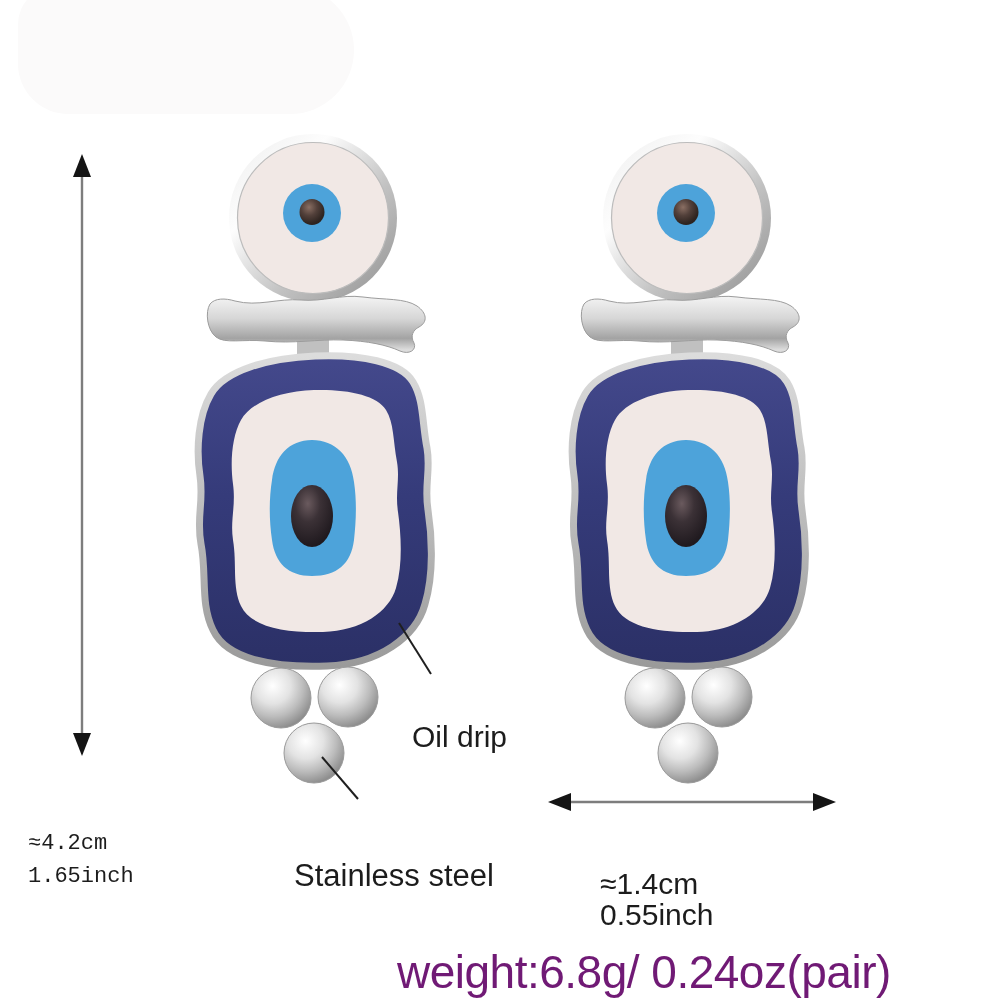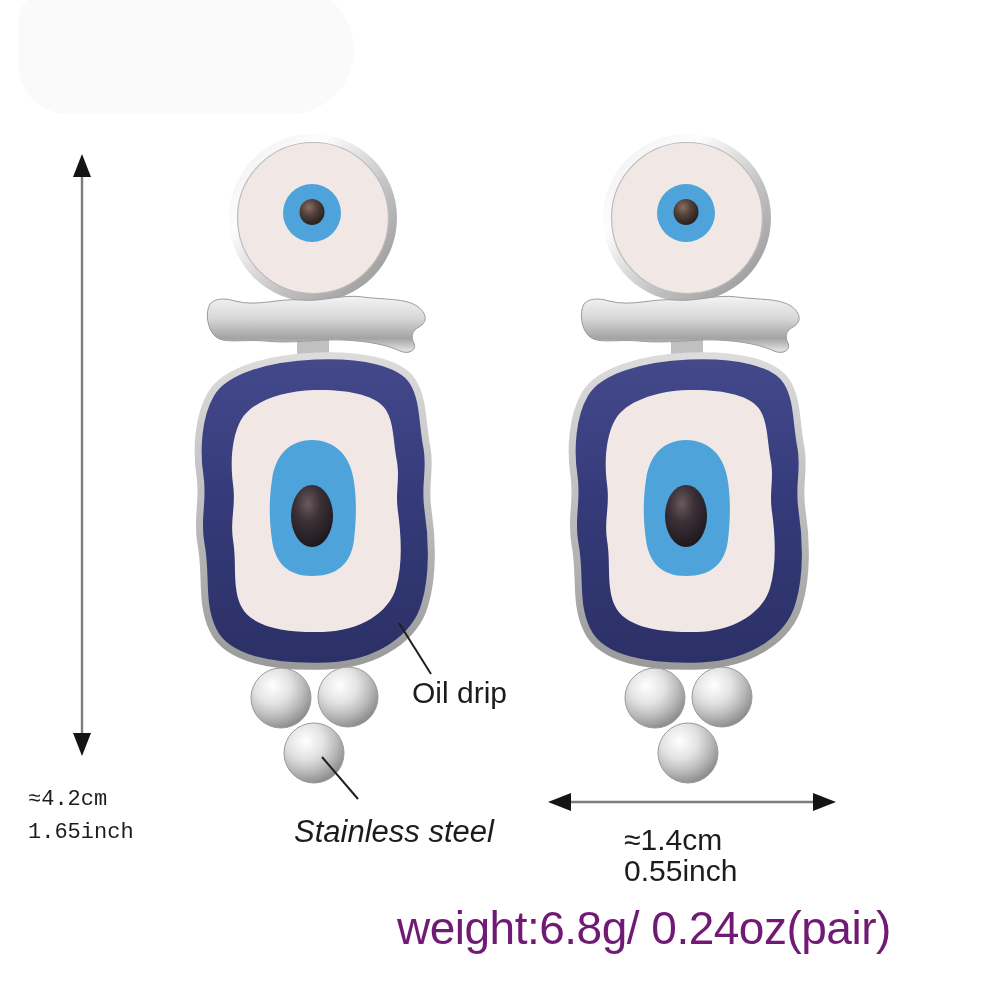--- a/index.html
+++ b/index.html
@@ -8,25 +8,25 @@
     background:var(--background,#ffffff);
     font-family:"Liberation Sans", sans-serif;
     color:var(--text,#1c1c1c);
   }
   .stage{position:absolute;inset:0;}
   .watermark-blob{
     position:absolute;left:18px;top:-14px;width:336px;height:128px;
     background:#fbfafa;border-radius:42px 70px 70px 55px;
   }
   svg.art{position:absolute;left:0;top:0;}
-  .lbl{position:absolute;white-space:nowrap;color:var(--text,#1c1c1c);}
+  .lbl{position:absolute;white-space:nowrap;color:var(--text,#1c1c1c);margin-top:44px;}
   .lbl-height{left:28px;top:783px;font-size:22px;line-height:33px;font-family:Liberation Mono, monospace;}
   .lbl-oildrip{left:412px;top:676px;font-size:30px;}
-  .lbl-steel{left:294px;top:814px;font-size:31px;font-style:italic;}
-  .lbl-width{left:624px;top:824px;font-size:30px;line-height:31px;}
+  .lbl-steel{left:294px;top:814px;font-size:31px;}
+  .lbl-width{left:600px;top:824px;font-size:30px;line-height:31px;}
   .lbl-weight{left:397px;top:901px;font-size:46px;letter-spacing:-0.5px;color:#701a75;}
   .fill-navy{fill:url(#navyGrad);}
   .fill-cream{fill:var(--cream,#f1e8e5);}
   .fill-blue{fill:var(--blue,#4da3da);}
   .leader{stroke:#1f1f1f;stroke-width:2;fill:none;}
   .dimshaft{stroke:#7d7d7d;stroke-width:2.4;fill:none;}
   .dimhead{fill:#141414;}
 </style>
 </head>
 <body>

